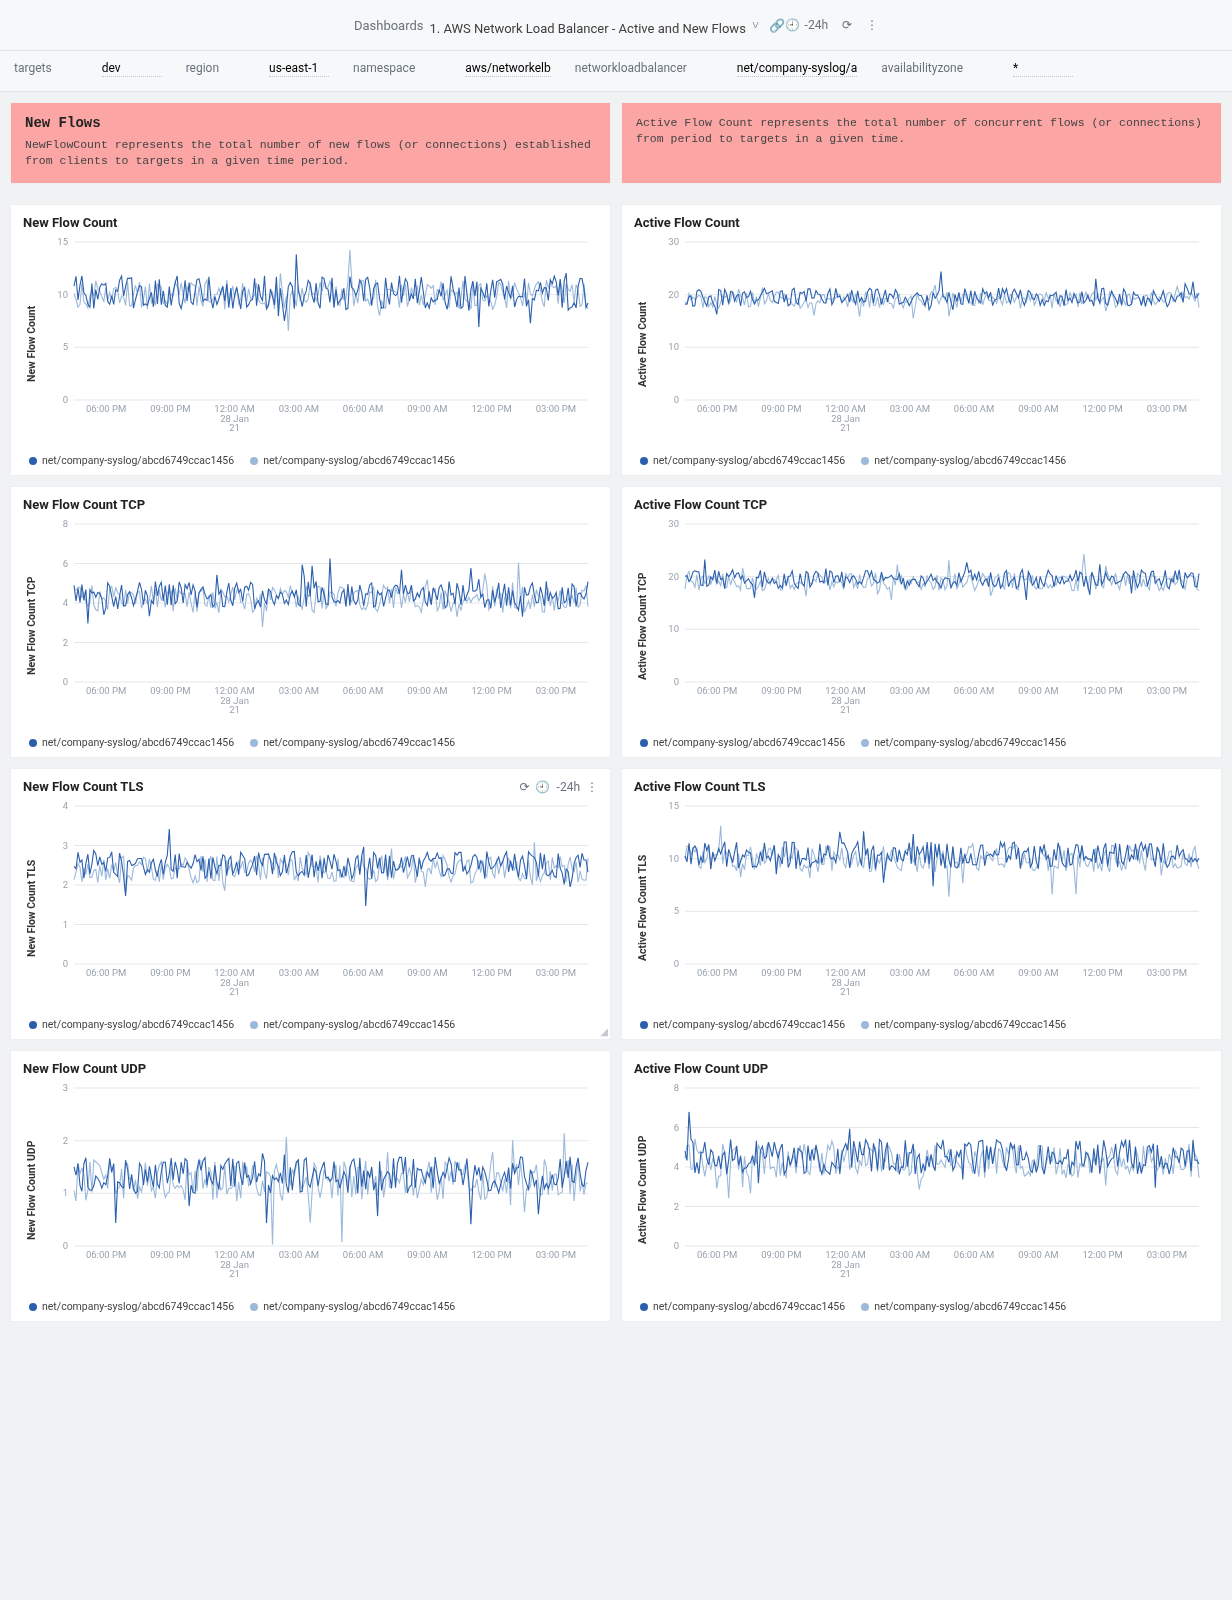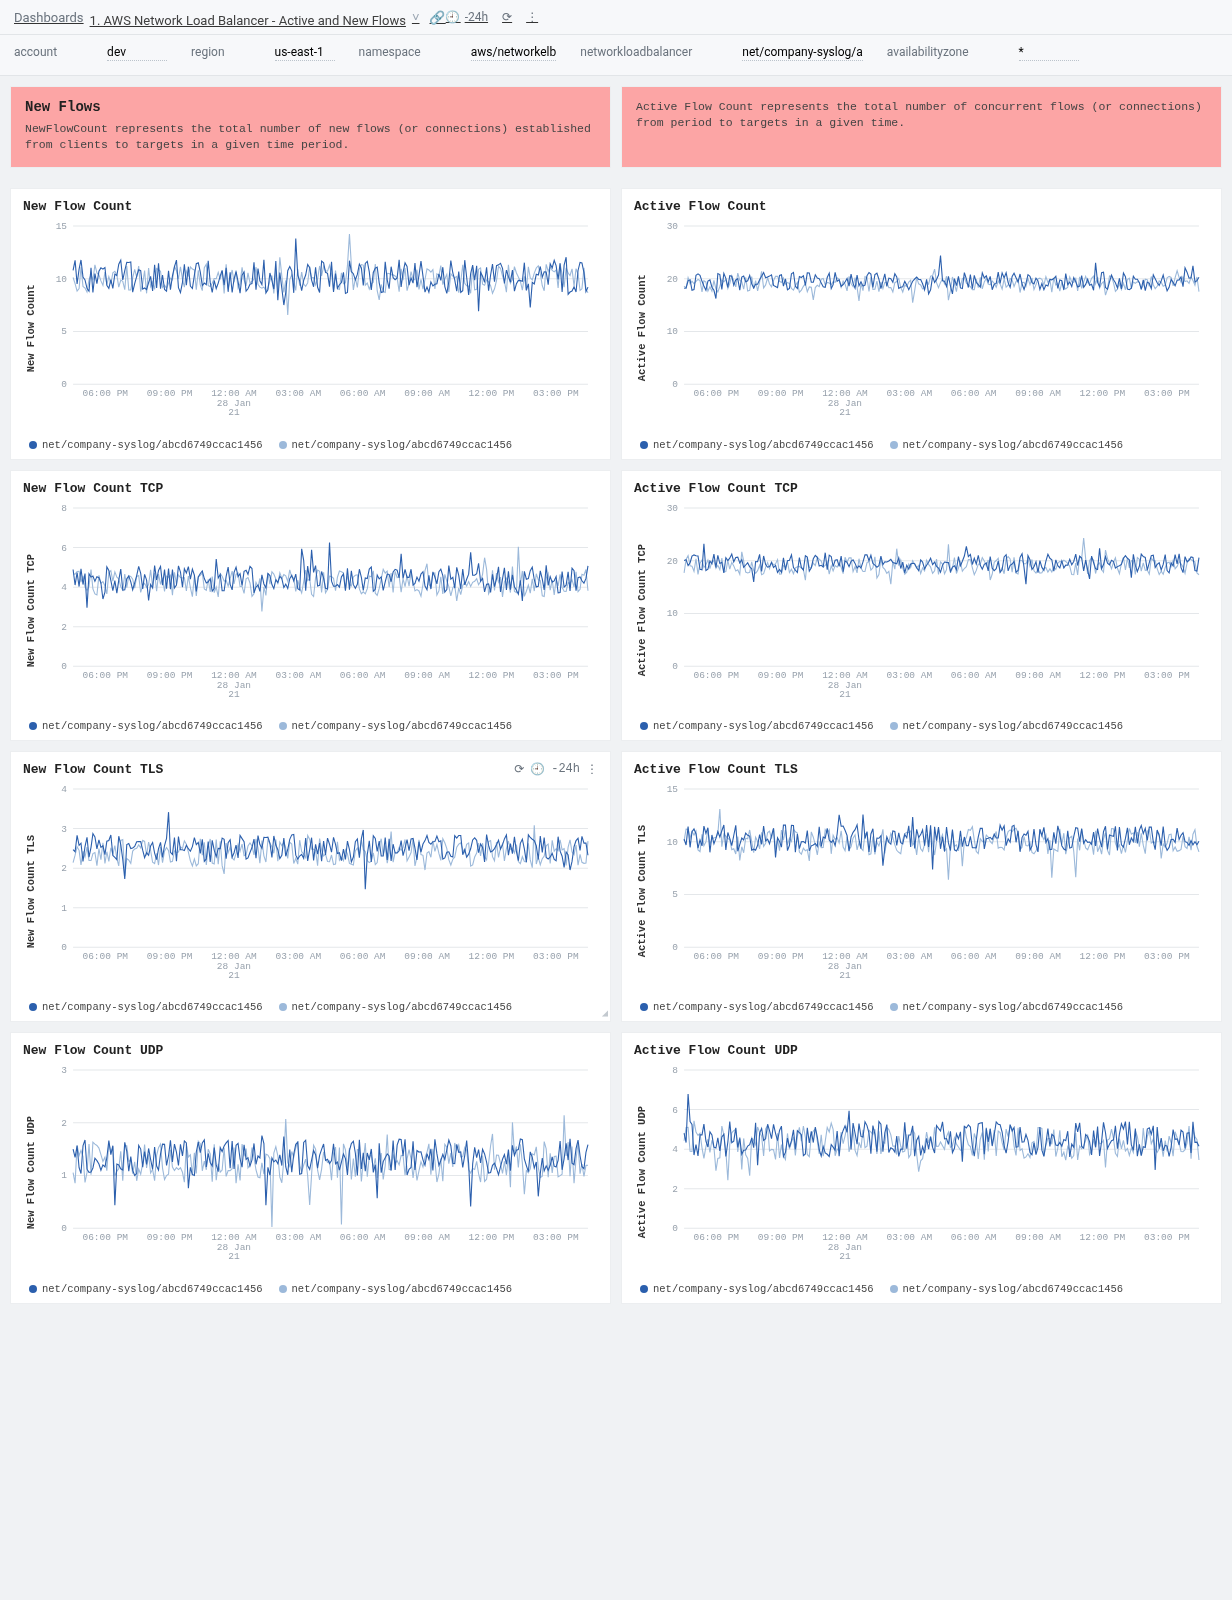--- a/index.html
+++ b/index.html
@@ -4,22 +4,22 @@
 <style>
   * { box-sizing: border-box; margin: 0; padding: 0; }
   body {
     font-family: -apple-system, BlinkMacSystemFont, "Segoe UI", Roboto, Arial, sans-serif;
     background: #f0f2f4;
     font-size: 12px;
     color: #333;
     width: 1232px;
   }
   .topbar {
-    display: flex; align-items: center; justify-content: flex-start;
-    padding: 6px 14px; background: #f7f8fa; border-bottom: 1px solid #e2e5e8; text-decoration: underline;
+    display: flex; align-items: center; justify-content: center;
+    padding: 14px 14px; background: #f7f8fa; border-bottom: 1px solid #e2e5e8;
   }
   .topbar-left { display: flex; align-items: center; gap: 6px; color: #6a737d; font-size: 13px; }
   .topbar-left .title { color: #404040; margin-top: 7px; }
   .topbar-left .caret { color: #9aa5b1; cursor: pointer; }
   .topbar-left .link-icon { color: #9aa5b1; margin-left: 4px; cursor: pointer; }
   .topbar-right { display: flex; align-items: center; gap: 14px; color: #6a737d; }
   .icon-btn { cursor: pointer; display: inline-flex; align-items: center; gap: 4px; }
   .filterbar {
     display: flex; gap: 24px; padding: 10px 14px 14px; background: #f7f8fa;
     border-bottom: 1px solid #e2e5e8; color: #6a737d; font-size: 12px;
@@ -30,21 +30,20 @@
     display: grid; grid-template-columns: 1fr 1fr; gap: 10px; padding: 10px;
   }
   .header-card {
     background: #fca5a5; padding: 12px 14px 14px; border: 1px solid #eceef0; font-family: Liberation Mono, monospace;
   }
   .header-card h3 { font-size: 14px; font-weight: 700; margin-bottom: 6px; color: #222;}
   .header-card p { font-size: 11.5px; color: #444; line-height: 1.4; }
   .chart-card {
     background: #fff; border: 1px solid #eceef0; padding: 10px 12px 8px;
     position: relative;
-    font-family: Liberation Mono, monospace;
   }
   .chart-head { display:flex; align-items:center; justify-content:space-between; margin-bottom:4px;}
   .chart-title { font-size: 13px; font-weight: 700; color: #222; }
   .chart-head .tools { display:flex; gap:6px; align-items:center; color:#6a737d; font-size:12px;}
   .chart-body { display:flex; }
   .ylabel {
     writing-mode: vertical-rl; transform: rotate(180deg);
     font-size: 10.5px; font-weight:700; color:#333; text-align:center;
     padding: 0 2px 20px 0;
   }
@@ -76,21 +75,21 @@
       <span>⟳</span>
     </span>
     <span class="icon-btn">
       <span>⋮</span>
     </span>
   </div>
 </div>
 
 <div class="filterbar">
   <div class="filter">
-    <span>account</span>
+    <span>targets</span>
     <span class="val">dev</span>
   </div>
   <div class="filter">
     <span>region</span>
     <span class="val">us-east-1</span>
   </div>
   <div class="filter">
     <span>namespace</span>
     <span class="val">aws/networkelb</span>
   </div>

